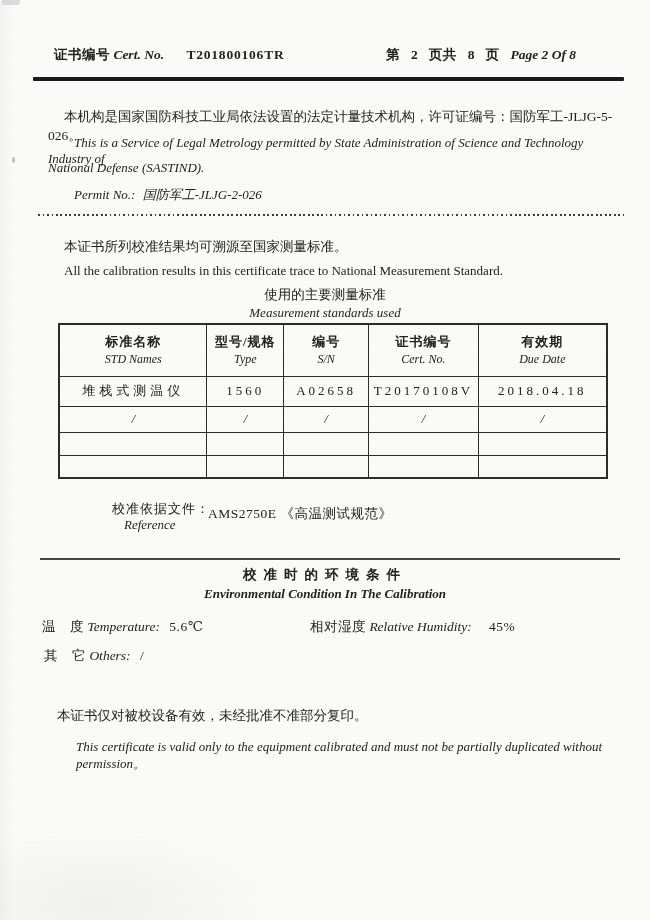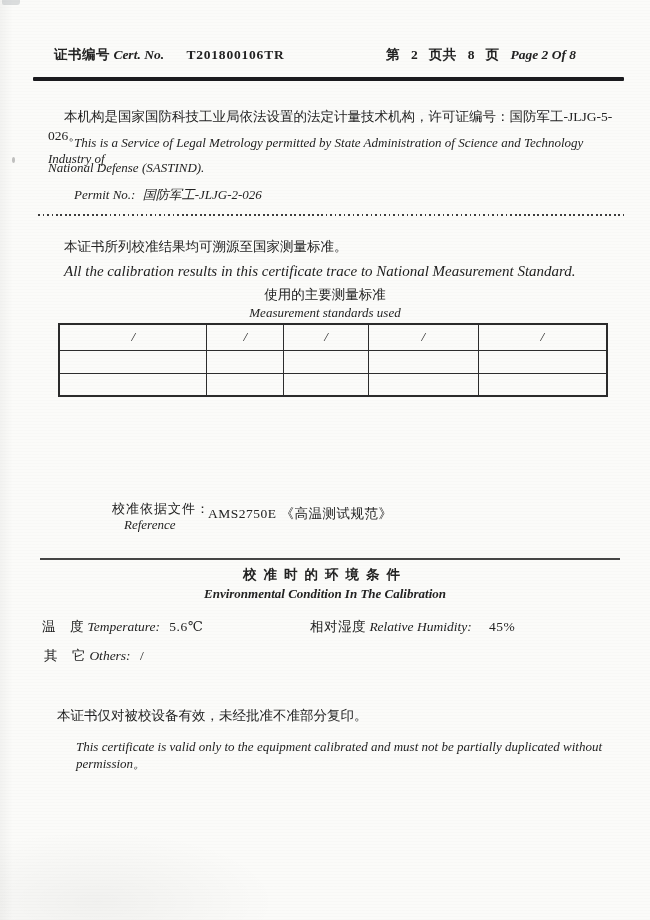--- a/index.html
+++ b/index.html
@@ -34,21 +34,21 @@
   .intro-en2{left:48px;top:160px;font-size:13px;font-style:italic;}
   .intro-permit{left:48px;top:186px;font-size:13px;text-indent:26px;}
   .intro-permit .plabel{font-style:italic;}
   .intro-permit .pvalue{font-style:italic;margin-left:4px;}
 
   .rule-dotted{left:38px;top:214px;width:586px;height:2px;
     background:repeating-linear-gradient(90deg,#3c3c3c 0 1.5px,rgba(0,0,0,0) 1.5px 4.5px);}
 
   
   .trace-zh{left:48px;top:238px;width:572px;font-size:13.5px;text-indent:16px;}
-  .trace-en{left:48px;top:263px;width:580px;font-size:15px;font-style:italic;text-indent:16px;}
+  .trace-en{left:48px;top:263px;width:580px;font-size:13px;text-indent:16px;}
   .tbl-title-zh{top:286px;font-size:13.5px;}
   .tbl-title-en{top:305px;font-size:13px;font-style:italic;}
 
   
   table.std{
     position:absolute;left:58px;top:323px;width:550px;
     border-collapse:collapse;table-layout:fixed;
     font-size:13px;
   }
   table.std td,table.std th{
@@ -127,20 +127,49 @@
 
 <table class="std">
   <colgroup>
     <col style="width:27%">
       <col style="width:14%">
       <col style="width:15.5%">
       <col style="width:20%">
       <col style="width:23.5%">
   </colgroup>
   <tbody>
+      <tr class="hrow">
+    <th>
+      <div class="th-zh">标准名称</div>
+      <div class="th-en">STD Names</div>
+    </th>
+    <th>
+      <div class="th-zh">型号/规格</div>
+      <div class="th-en">Type</div>
+    </th>
+    <th>
+      <div class="th-zh">编号</div>
+      <div class="th-en">S/N</div>
+    </th>
+    <th>
+      <div class="th-zh">证书编号</div>
+      <div class="th-en">Cert. No.</div>
+    </th>
+    <th>
+      <div class="th-zh">有效期</div>
+      <div class="th-en">Due Date</div>
+    </th>
+  </tr>
+  <tr class="r0">
+    <td class="c0">堆栈式测温仪</td>
+    <td>1560</td>
+    <td>A02658</td>
+    <td>T20170108V</td>
+    <td>2018.04.18</td>
+  </tr>
   <tr class="r1">
     <td>/</td>
     <td>/</td>
     <td>/</td>
     <td>/</td>
     <td>/</td>
   </tr>
   <tr class="r2">
     <td></td>
     <td></td>

